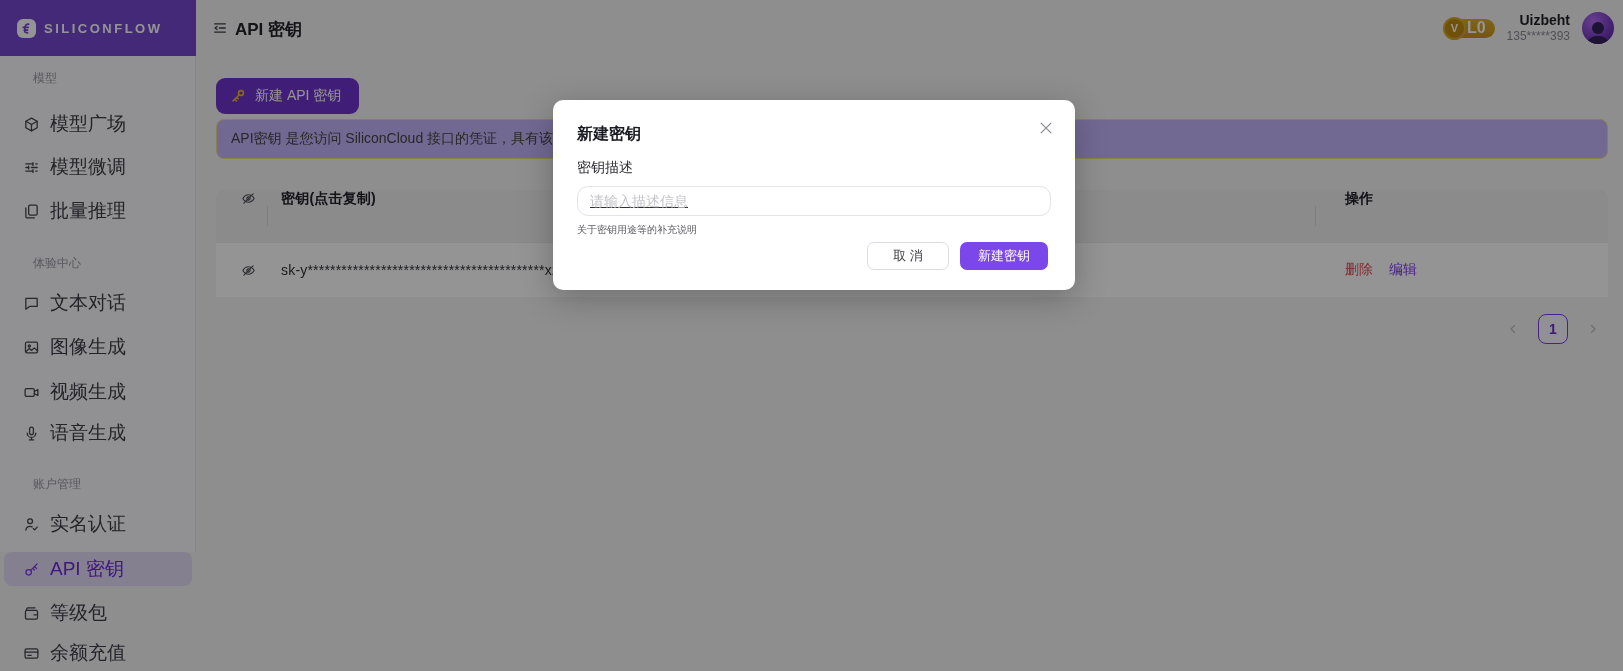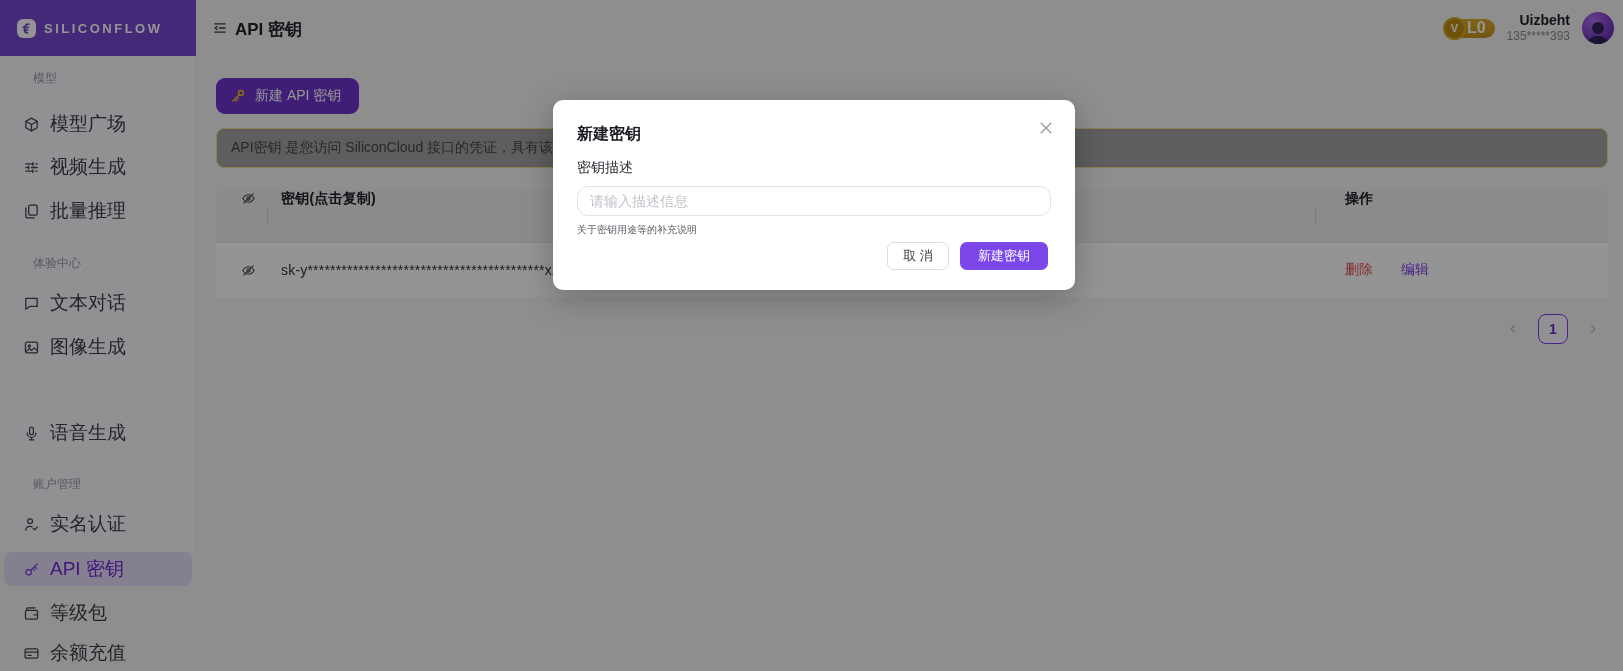--- a/index.html
+++ b/index.html
@@ -29,47 +29,47 @@
   .lvl .lv-txt { color:#fff; font-size:16px; font-weight:bold; }
   .uname { text-align:right; line-height:1.25; }
   .uname .nm { font-size:14px; font-weight:bold; color:#1f1f28; }
   .uname .ph { font-size:12px; color:#8a8a94; }
   .avatar { width:32px; height:32px; border-radius:50%; background:radial-gradient(circle at 35% 28%, #b06ef5, #6a2fb8 75%); overflow:hidden; position:relative; cursor:pointer; }
   .avatar svg { position:absolute; left:0; top:4px; }
 
   
   .btn-newkey { position:absolute; left:216px; top:78px; height:36px; background:#6f35cd; color:#fff; border:none; border-radius:9px; font-size:14px; padding:0 18px 0 14px; display:flex; align-items:center; gap:9px; cursor:pointer; font-family:inherit; }
   .btn-newkey .keyic { color:#edb428; width:16px; height:16px; }
-  .notice { position:absolute; left:216px; top:128px; width:1392px; height:40px; background:#a3a3a3; border:1px solid #efdc8b; border-radius:8px; display:flex; align-items:center; padding-left:14px; font-size:14px; color:#454545; }
+  .notice { position:absolute; left:216px; top:119px; width:1392px; height:40px; background:#c4b5fd; border:1px solid #efdc8b; border-radius:8px; display:flex; align-items:center; padding-left:14px; font-size:14px; color:#454545; }
   .tbl { position:absolute; left:216px; top:190px; width:1392px; }
   .tbl-head { height:52px; background:#efeff2; border-radius:8px 8px 0 0; display:flex; align-items:flex-start; font-size:14px; font-weight:bold; color:#202029; position:relative; }
   .tbl-row { height:55px; background:#ffffff; display:flex; align-items:center; font-size:14px; color:#33333a; border-top:1px solid #e9e9ee; }
   .cell-eye { width:64px; display:flex; justify-content:center; color:#4c4c55; }
   .cell-eye .ic { width:17px; height:17px; cursor:pointer; }
   .vdiv { position:absolute; width:1px; height:20px; background:#d8d8e0; top:16px; }
   .cell-key { flex:1; padding-left:1px; letter-spacing:0.2px; cursor:pointer; }
   .cell-op-h { width:278px; }
-  .cell-op { width:278px; display:flex; gap:28px; }
+  .cell-op { width:278px; display:flex; gap:16px; }
   .lnk-del { color:#e14b50; cursor:pointer; }
   .lnk-edit { color:#7c3aed; cursor:pointer; }
   .pager { position:absolute; left:216px; top:314px; width:1392px; display:flex; justify-content:flex-end; align-items:center; gap:14px; padding-right:4px; }
   .pg-ch { width:22px; height:30px; display:flex; align-items:center; justify-content:center; color:#b8b8c2; cursor:pointer; }
   .pg-num { width:30px; height:30px; border:1px solid #7c3aed; border-radius:8px; color:#6d28d9; font-weight:bold; font-size:14px; display:flex; align-items:center; justify-content:center; cursor:pointer; background:#faf9ff; }
 
   
   .overlay { position:absolute; inset:0; background:rgba(0,0,0,0.42); z-index:10; }
   .modal { position:absolute; left:553px; top:100px; width:522px; height:190px; background:#fff; border-radius:10px; box-shadow:0 8px 32px rgba(0,0,0,0.25); z-index:20; padding:24px; }
   .m-title { font-size:16px; font-weight:bold; color:#1b1b23; }
   .m-close { position:absolute; right:20px; top:19px; width:18px; height:18px; color:#8c8c94; cursor:pointer; }
   .m-label { margin-top:14px; font-size:14px; color:#2e2e36; }
-  .m-input { margin-top:9px; width:474px; height:30px; border:1px solid #e3e3ea; border-radius:11px; padding:0 12px; font-size:14px; color:#333; font-family:inherit; outline:none; background:#fff; }
+  .m-input { margin-top:9px; width:474px; height:30px; border:1px solid #e3e3ea; border-radius:11px; padding:0 12px; font-size:14px; color:#333; font-family:inherit; outline:none; background:#fff;text-decoration:underline; }
   .m-input::placeholder { color:#c2c2ca; }
   .m-helper { margin-top:7px; font-size:10px; color:#5a5a63; }
   .m-btns { position:absolute; right:27px; top:142px; display:flex; gap:11px; }
-  .btn-cancel { width:62px; height:28px; background:#fff; border:1px solid #dcdce3; border-radius:7px; font-size:13px; color:#3a3a42; cursor:pointer; font-family:inherit; }
+  .btn-cancel { width:82px; height:28px; background:#fff; border:1px solid #dcdce3; border-radius:7px; font-size:13px; color:#3a3a42; cursor:pointer; font-family:inherit; }
   .btn-confirm { width:88px; height:28px; background:#7b46ea; border:none; border-radius:7px; font-size:13px; color:#fff; cursor:pointer; font-family:inherit; }
 </style>
 </head>
 <body>
 
 <div class="stage">
 
   <nav class="sidebar">
     <div class="logo">
       <span class="logo-mark">
@@ -91,21 +91,21 @@
         </span>
       <span>模型广场</span>
     </div>
     <div class="side-item" style="top:150px">
       <span class="ic">
           <svg class="lin" width="17" height="17" viewBox="0 0 24 24">
             <path d="M4 7h10M18 7h2M4 12h4M12 12h8M4 17h10M18 17h2"></path>
             <path d="M14 5v4M8 10v4M14 15v4"></path>
           </svg>
         </span>
-      <span>视频生成</span>
+      <span>模型微调</span>
     </div>
     <div class="side-item" style="top:194px">
       <span class="ic">
           <svg class="lin" width="17" height="17" viewBox="0 0 24 24">
             <rect x="8" y="3" width="12" height="14" rx="2"></rect>
             <path d="M16 21H6a2 2 0 01-2-2V7"></path>
           </svg>
         </span>
       <span>批量推理</span>
     </div>
@@ -121,20 +121,29 @@
         </span>
       <span>图像生成</span>
     </div>
     <div class="side-item" style="top:286px">
       <span class="ic">
           <svg class="lin" width="17" height="17" viewBox="0 0 24 24">
             <path d="M4 4.8h16v11.4H9.2L4 20V4.8z"></path>
           </svg>
         </span>
       <span>文本对话</span>
+    </div>
+    <div class="side-item" style="top:375px">
+      <span class="ic">
+          <svg class="lin" width="17" height="17" viewBox="0 0 24 24">
+            <rect x="3" y="6.5" width="13" height="11" rx="2"></rect>
+            <path d="M16 10.5l5-2.8v8.6l-5-2.8"></path>
+          </svg>
+        </span>
+      <span>视频生成</span>
     </div>
     <div class="side-item" style="top:416px">
       <span class="ic">
           <svg class="lin" width="17" height="17" viewBox="0 0 24 24">
             <rect x="9.3" y="3" width="5.4" height="10.5" rx="2.7"></rect>
             <path d="M6 11.5a6 6 0 0012 0M12 17.5V21M9 21h6"></path>
           </svg>
         </span>
       <span>语音生成</span>
     </div>

